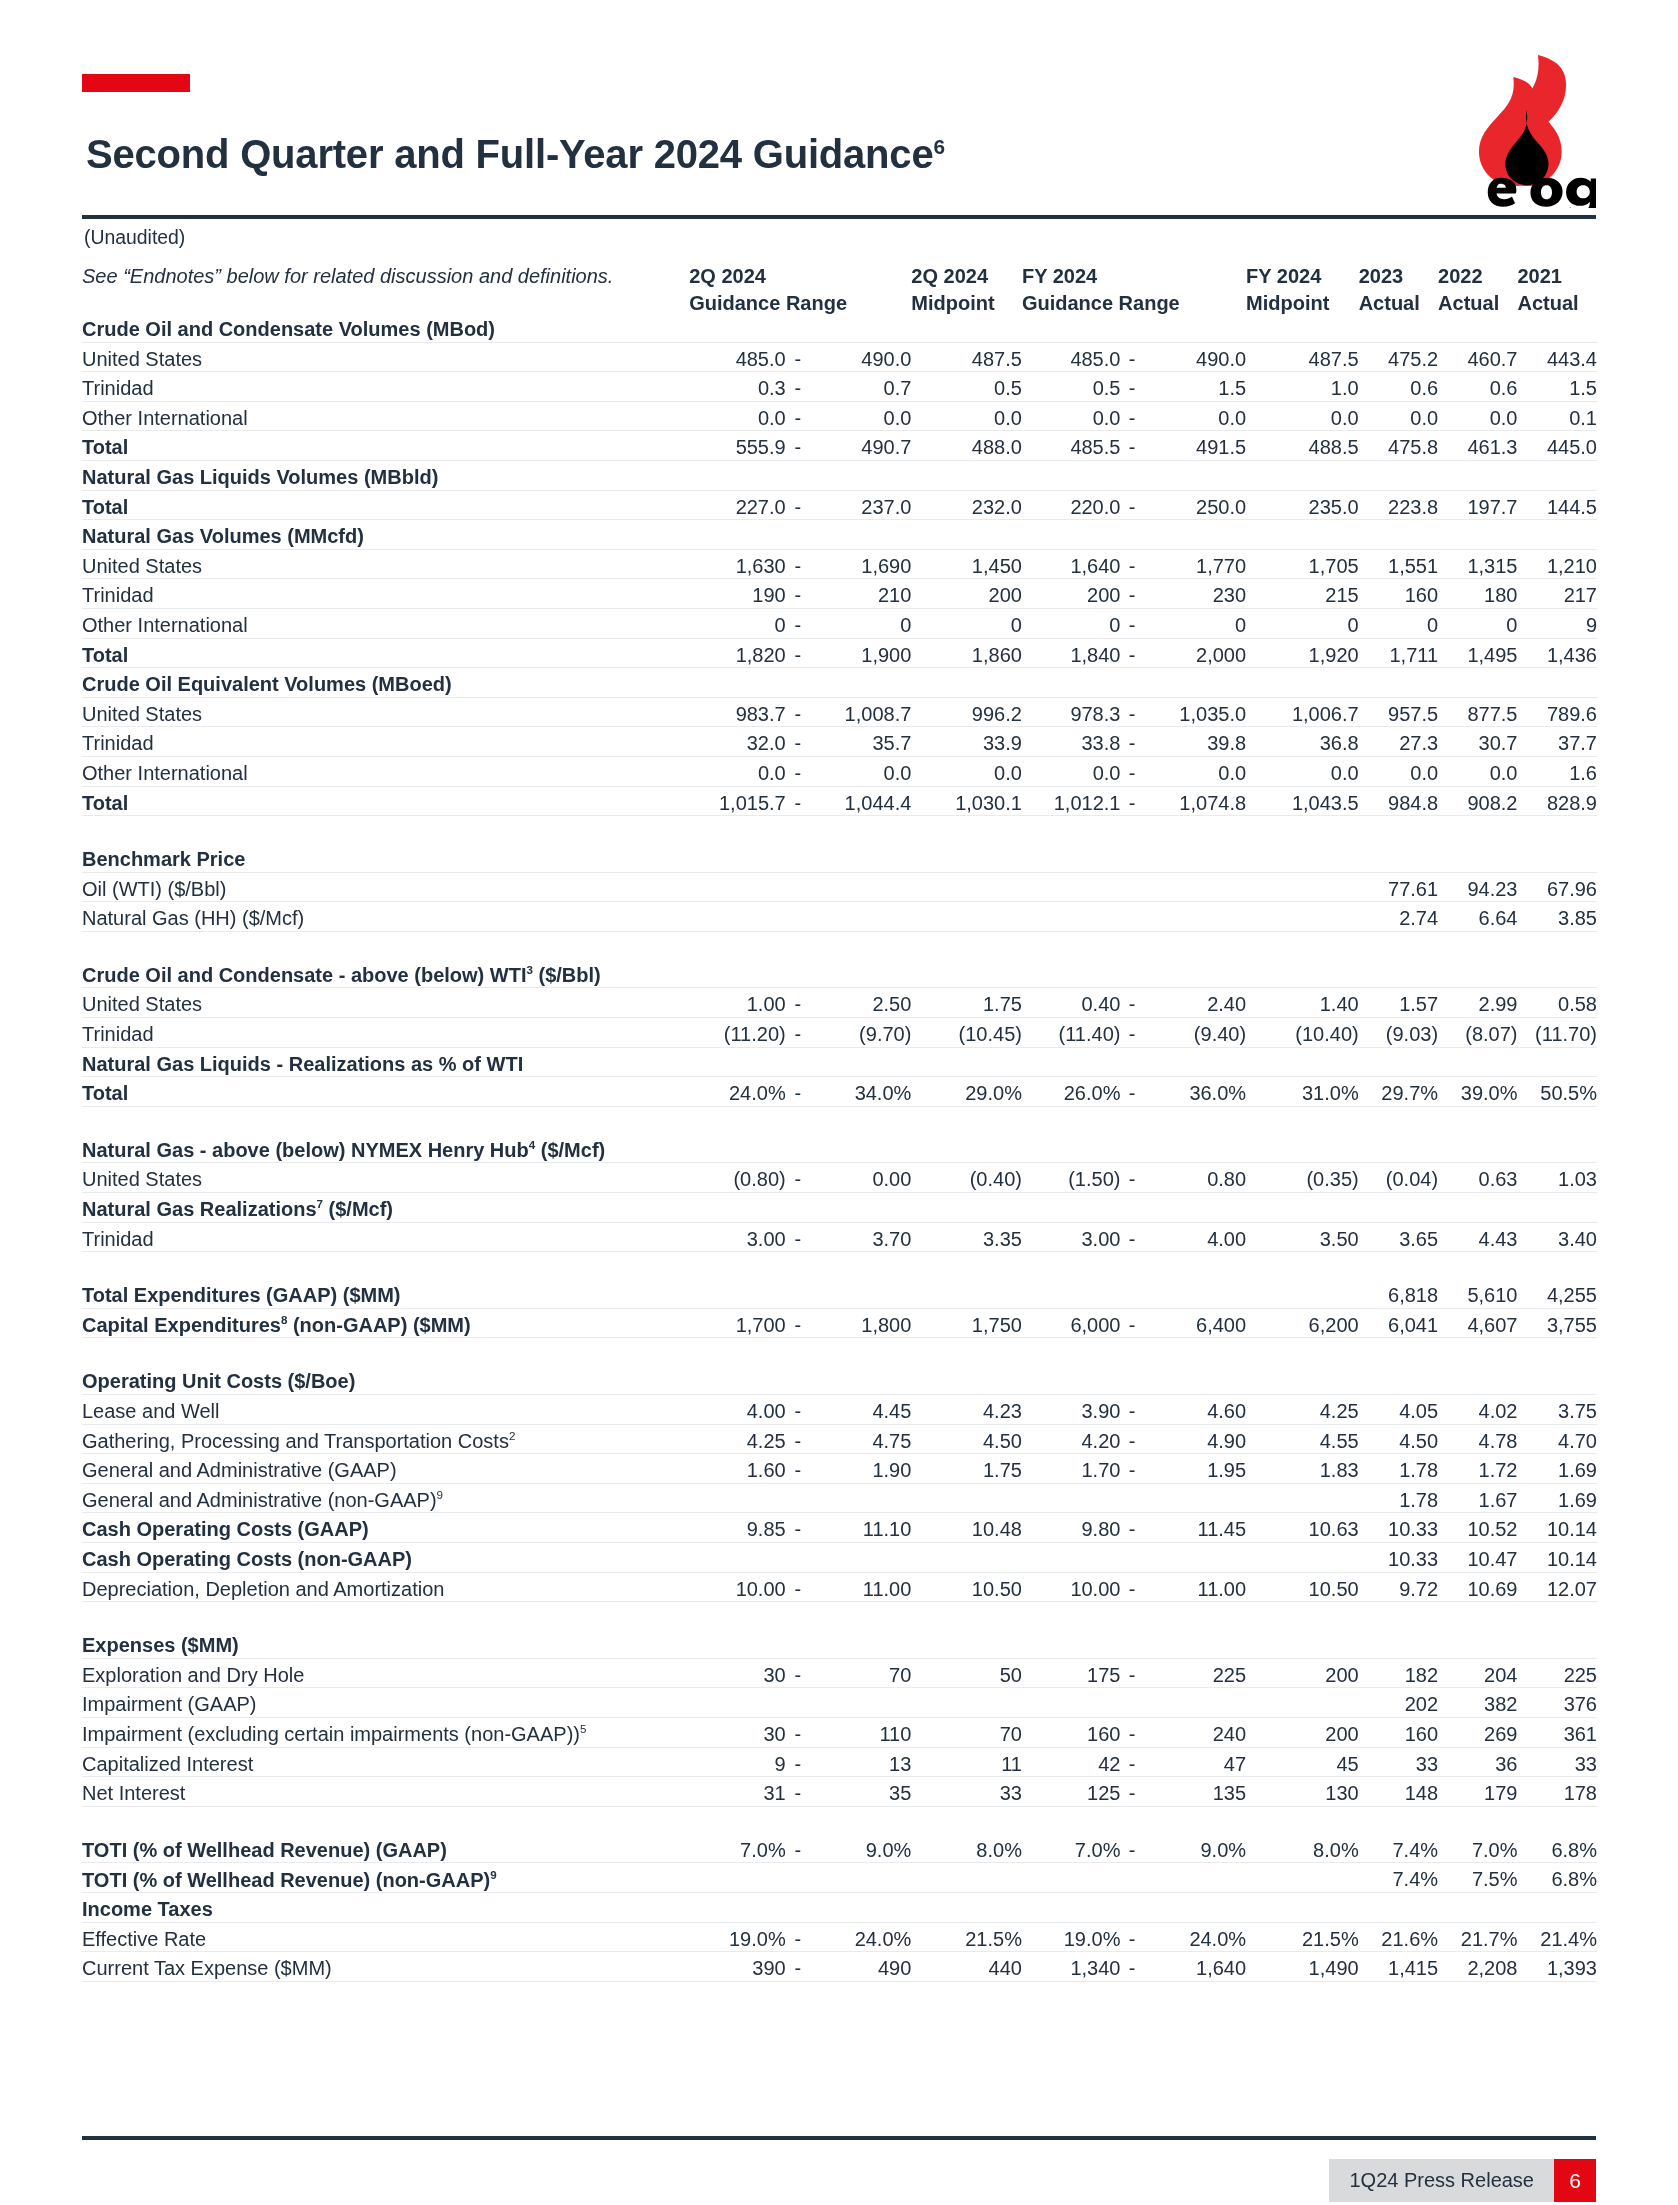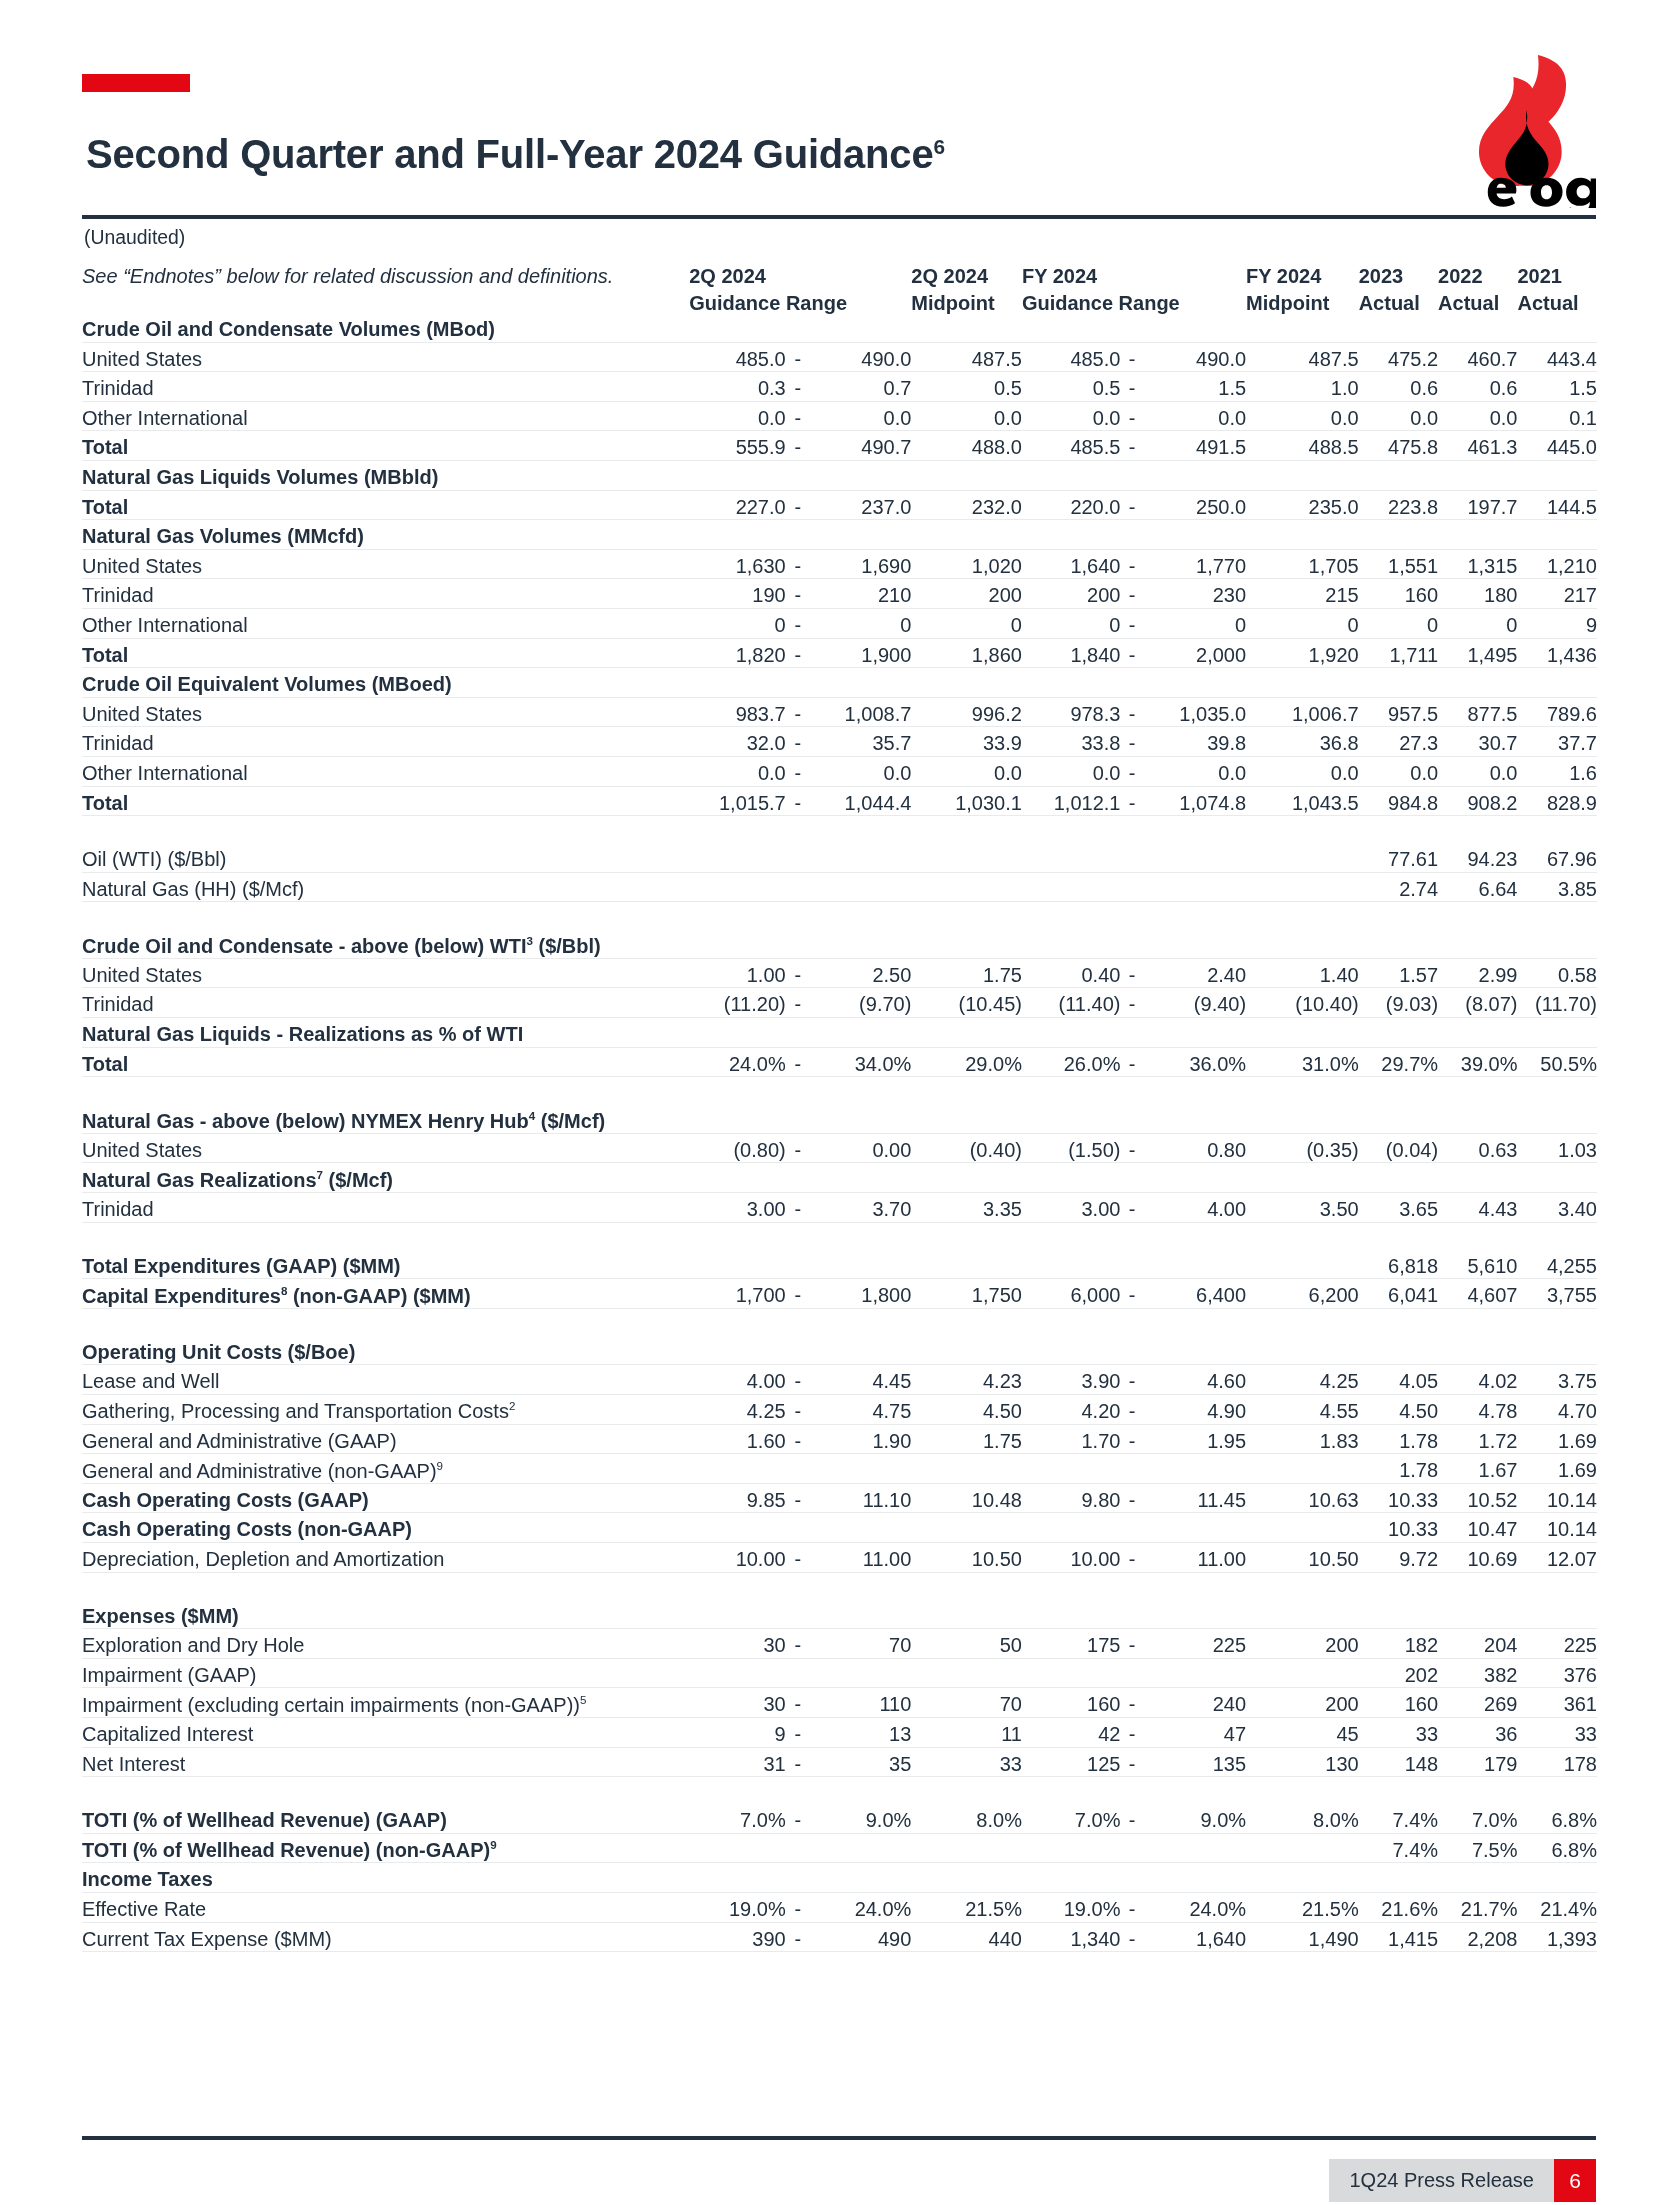--- a/index.html
+++ b/index.html
@@ -356,21 +356,21 @@
           <td></td>
           <td></td>
           <td></td>
           <td></td>
         </tr>
         <tr class="data-row">
           <td class="lbl-item">United States</td>
           <td class="num">1,630</td>
           <td class="dash">-</td>
           <td class="num">1,690</td>
-          <td class="num-mid">1,020</td>
+          <td class="num-mid">1,450</td>
           <td class="num">1,640</td>
           <td class="dash">-</td>
           <td class="num">1,770</td>
           <td class="num-mid">1,705</td>
           <td class="num-act">1,551</td>
           <td class="num-act">1,315</td>
           <td class="num-act">1,210</td>
         </tr>
         <tr class="data-row">
           <td class="lbl-item">Trinidad</td>
@@ -480,20 +480,34 @@
           <td class="dash">-</td>
           <td class="num">1,074.8</td>
           <td class="num-mid">1,043.5</td>
           <td class="num-act">984.8</td>
           <td class="num-act">908.2</td>
           <td class="num-act">828.9</td>
         </tr>
         <tr class="spacer-row">
           <td colspan="12"></td>
         </tr>
+        <tr class="section-row">
+          <td class="lbl-section">Benchmark Price</td>
+          <td></td>
+          <td></td>
+          <td></td>
+          <td></td>
+          <td></td>
+          <td></td>
+          <td></td>
+          <td></td>
+          <td></td>
+          <td></td>
+          <td></td>
+        </tr>
         <tr class="data-row">
           <td class="lbl-item">Oil (WTI) ($/Bbl)</td>
           <td class="num"></td>
           <td class="dash"></td>
           <td class="num"></td>
           <td class="num-mid"></td>
           <td class="num"></td>
           <td class="dash"></td>
           <td class="num"></td>
           <td class="num-mid"></td>

